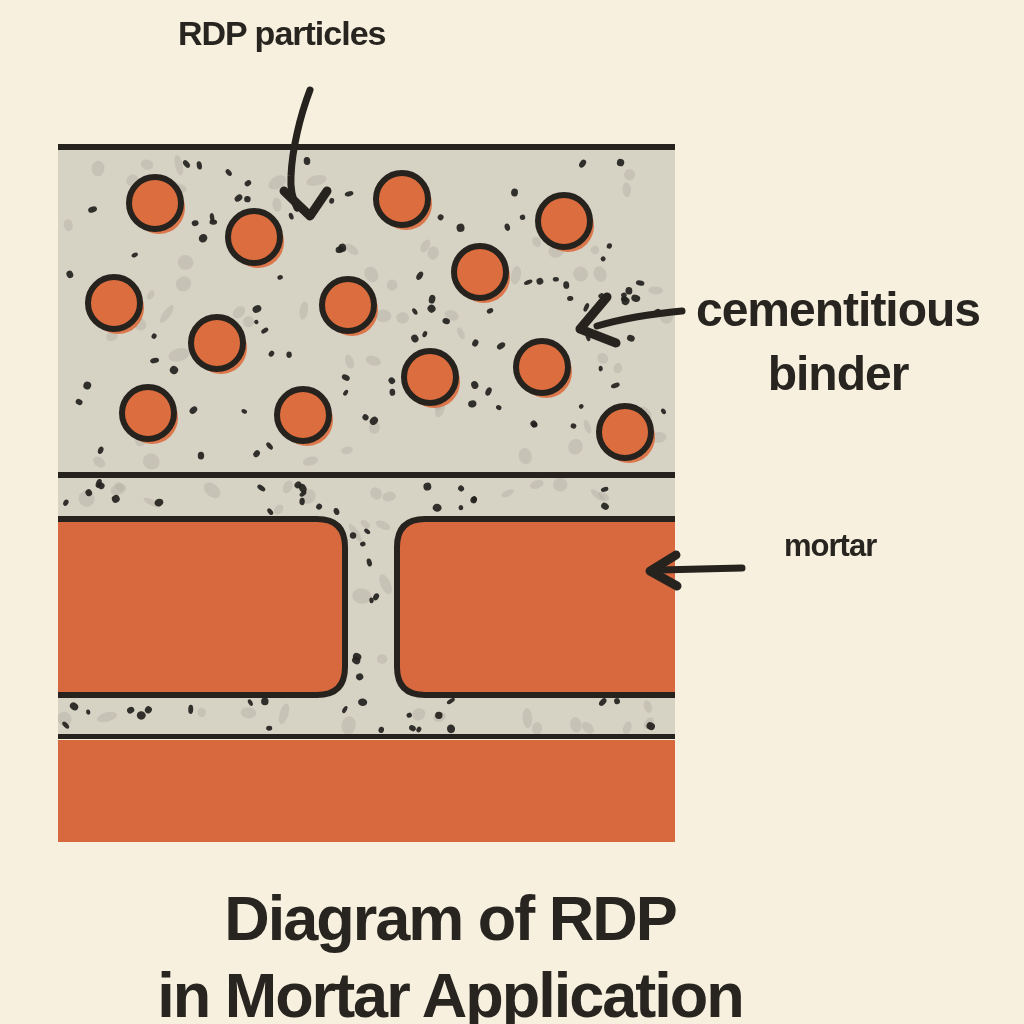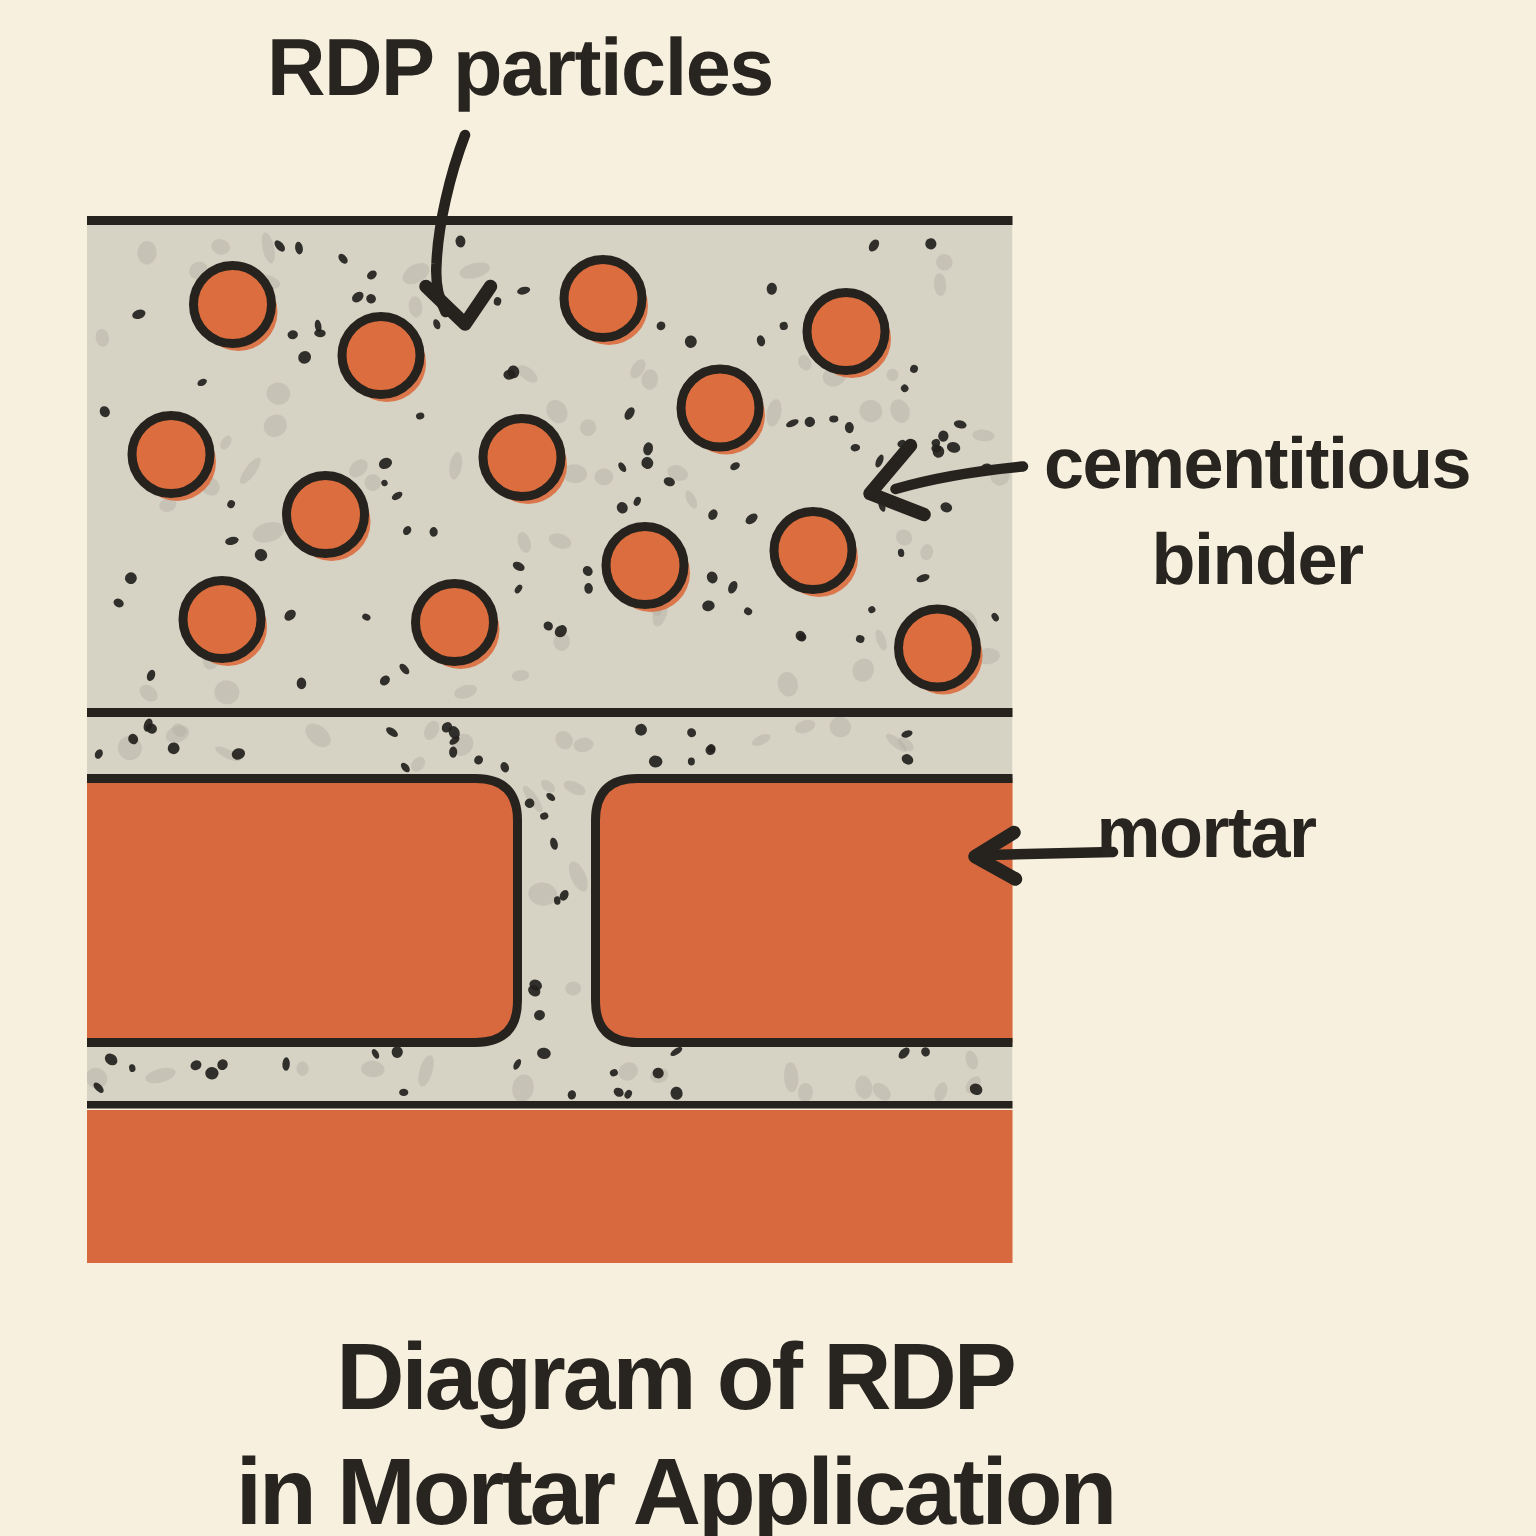--- a/index.html
+++ b/index.html
@@ -13,30 +13,30 @@
   .stage svg{position:absolute;left:0;top:0;}
   .label{
     position:absolute;
     color:var(--ink,#282521);
     font-weight:bold;
     white-space:pre-line;
     -webkit-font-smoothing:antialiased;
   }
   .rdp-label{
     left:178px;top:14px;width:400px;
-    font-size:54px;letter-spacing:-1px;
+    font-size:34px;letter-spacing:-1px;
   }
   .binder-label{
     left:648px;top:278px;width:380px;
     font-size:48px;line-height:64px;
     text-align:center;letter-spacing:-1px;
   }
   .mortar-label{
-    left:731px;top:528px;width:240px;
-    font-size:48px;letter-spacing:-1px;
+    left:784px;top:528px;width:240px;
+    font-size:31px;letter-spacing:-1px;
   }
   .title-label{
     left:20px;top:880px;width:860px;
     font-size:63px;line-height:77px;
     text-align:center;letter-spacing:-2px;
   }
   .shaft{fill:none;stroke:var(--line,#26231e);stroke-width:7;stroke-linecap:round;}
   .head{fill:none;stroke:var(--line,#26231e);stroke-width:9;stroke-linecap:round;stroke-linejoin:round;}
   .brick{fill:var(--orange,#d8693f);stroke:var(--line,#26231e);stroke-width:6;}
   .hline{fill:var(--line,#26231e);}

